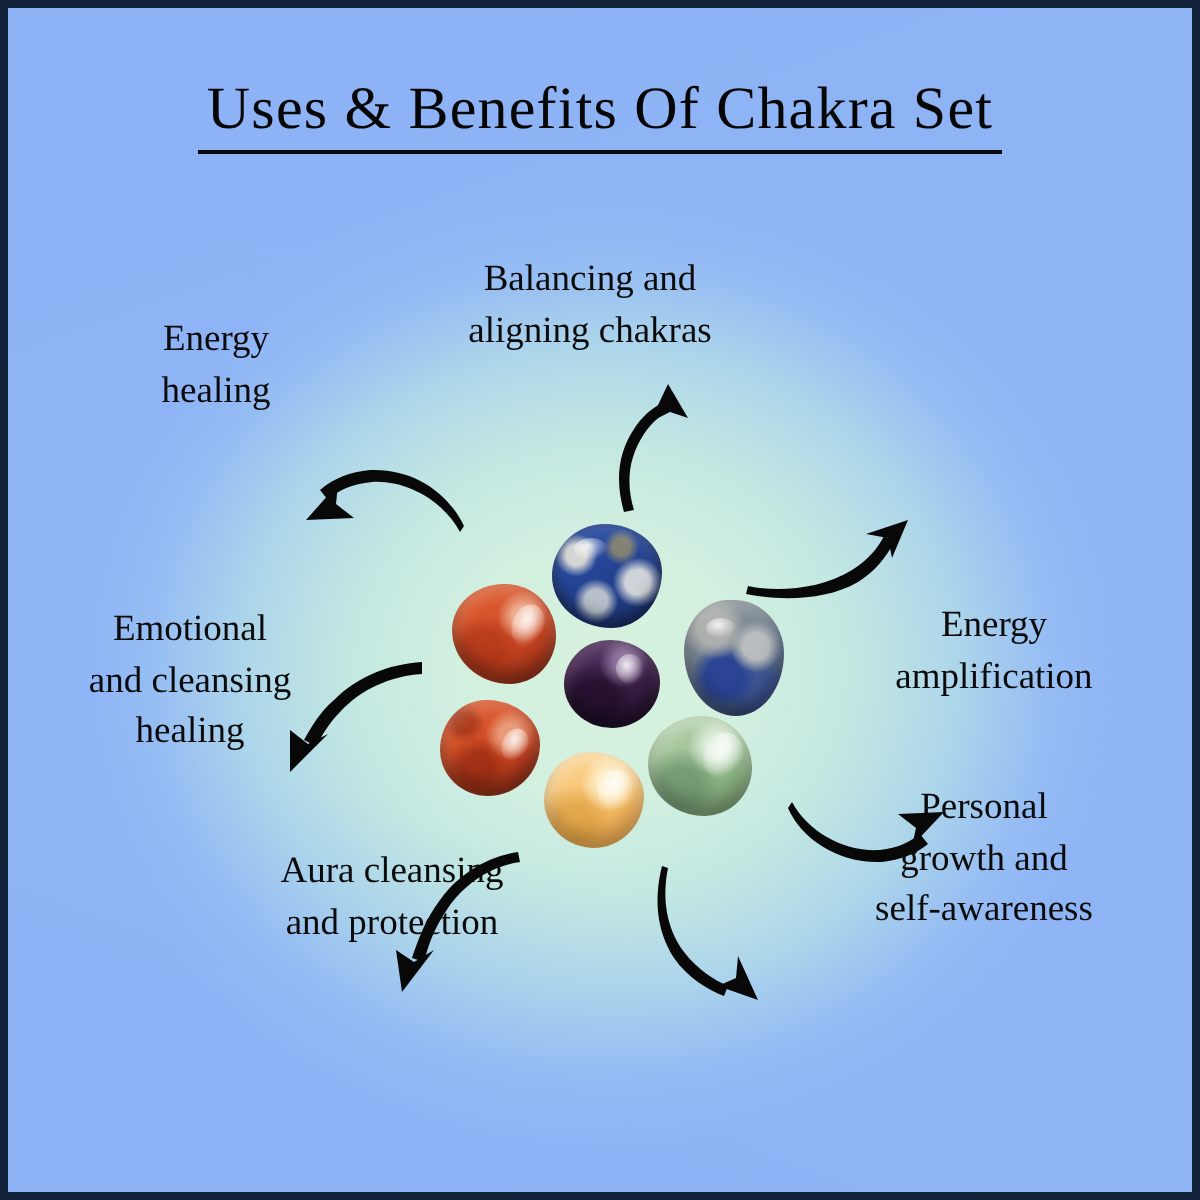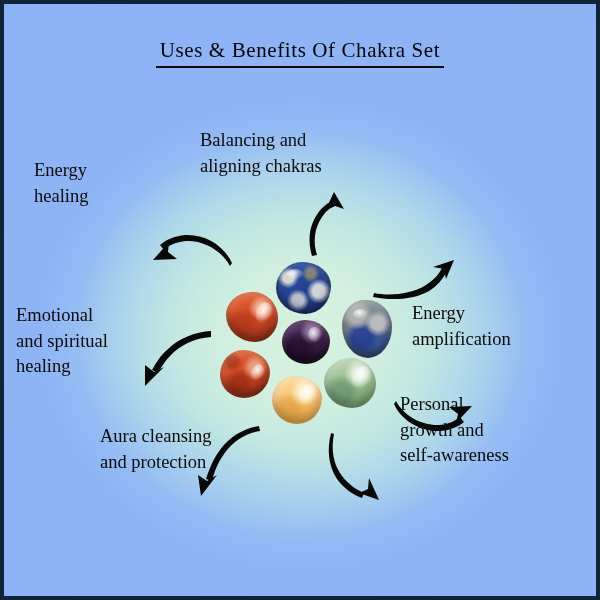--- a/index.html
+++ b/index.html
@@ -30,35 +30,36 @@
   
   .title-wrap {
     position: absolute;
     top: 34px;
     left: 0;
     width: 100%;
     text-align: center;
   }
   .title {
     display: inline-block;
-    font-size: 21px;
+    font-size: 30px;
     letter-spacing: 0.6px;
     color: #060606;
     border-bottom: 2px solid #0a0a0a;
     padding: 0 4px 3px 4px;
     white-space: nowrap;
     font-family: Liberation Serif, serif;
   }
 
   
   .label {
     position: absolute;
     color: #0b0b0b;
     font-size: 18.5px;
     line-height: 1.38;
+    text-align: center;
     white-space: pre-line;
   }
   .lbl-balancing     { top: 124px; left: 196px; width: 190px; }
   .lbl-meditation    { top: 194px; left: 393px; width: 186px; }
   .lbl-amplification { top: 297px; left: 408px; width: 170px; }
   .lbl-personal      { top: 388px; left: 396px; width: 184px; }
   .lbl-aura          { top: 420px; left: 96px;  width: 192px; }
   .lbl-emotional     { top: 299px; left: 12px;  width: 158px; }
   .lbl-energyheal    { top: 154px; left: 30px;  width: 148px; }
 
@@ -272,17 +273,17 @@
   <div class="label lbl-balancing">Balancing and
 aligning chakras</div>
   <div class="label lbl-amplification">Energy
 amplification</div>
   <div class="label lbl-personal">Personal
 growth and
 self-awareness</div>
   <div class="label lbl-aura">Aura cleansing
 and protection</div>
   <div class="label lbl-emotional">Emotional
-and spiritual
+and cleansing
 healing</div>
   <div class="label lbl-energyheal">Energy
 healing</div>
 </div>
 
 </body></html>

